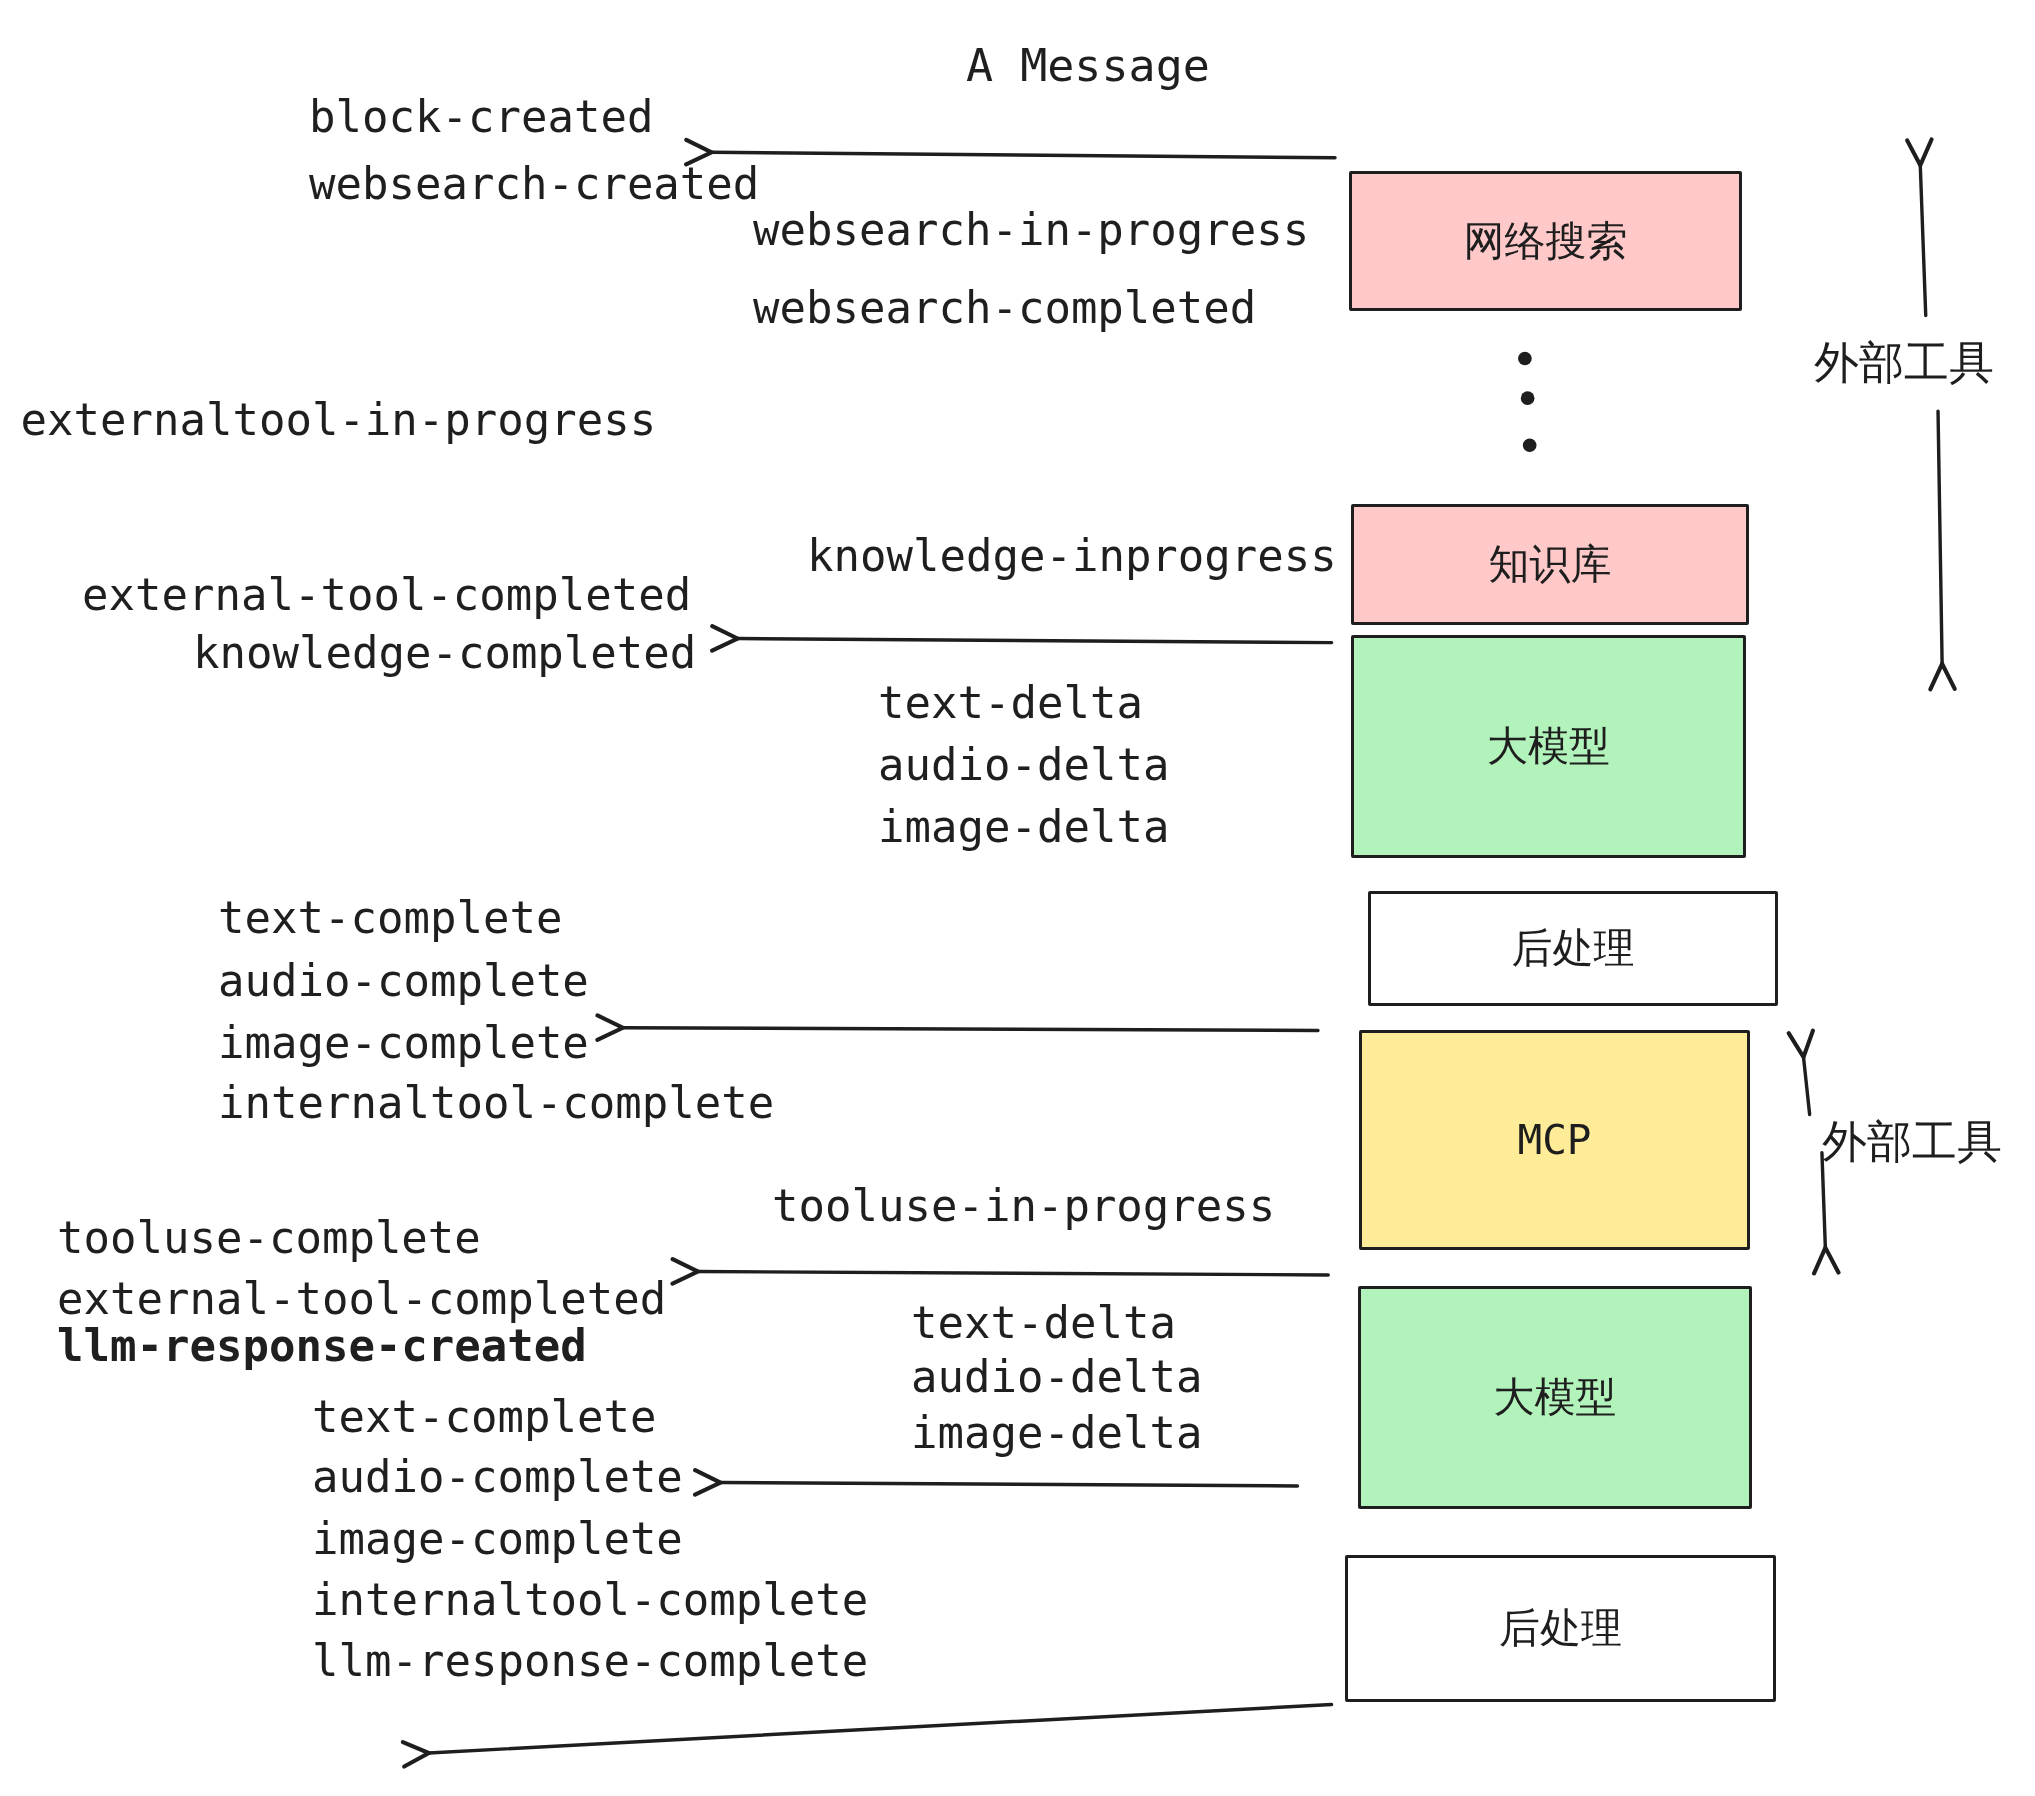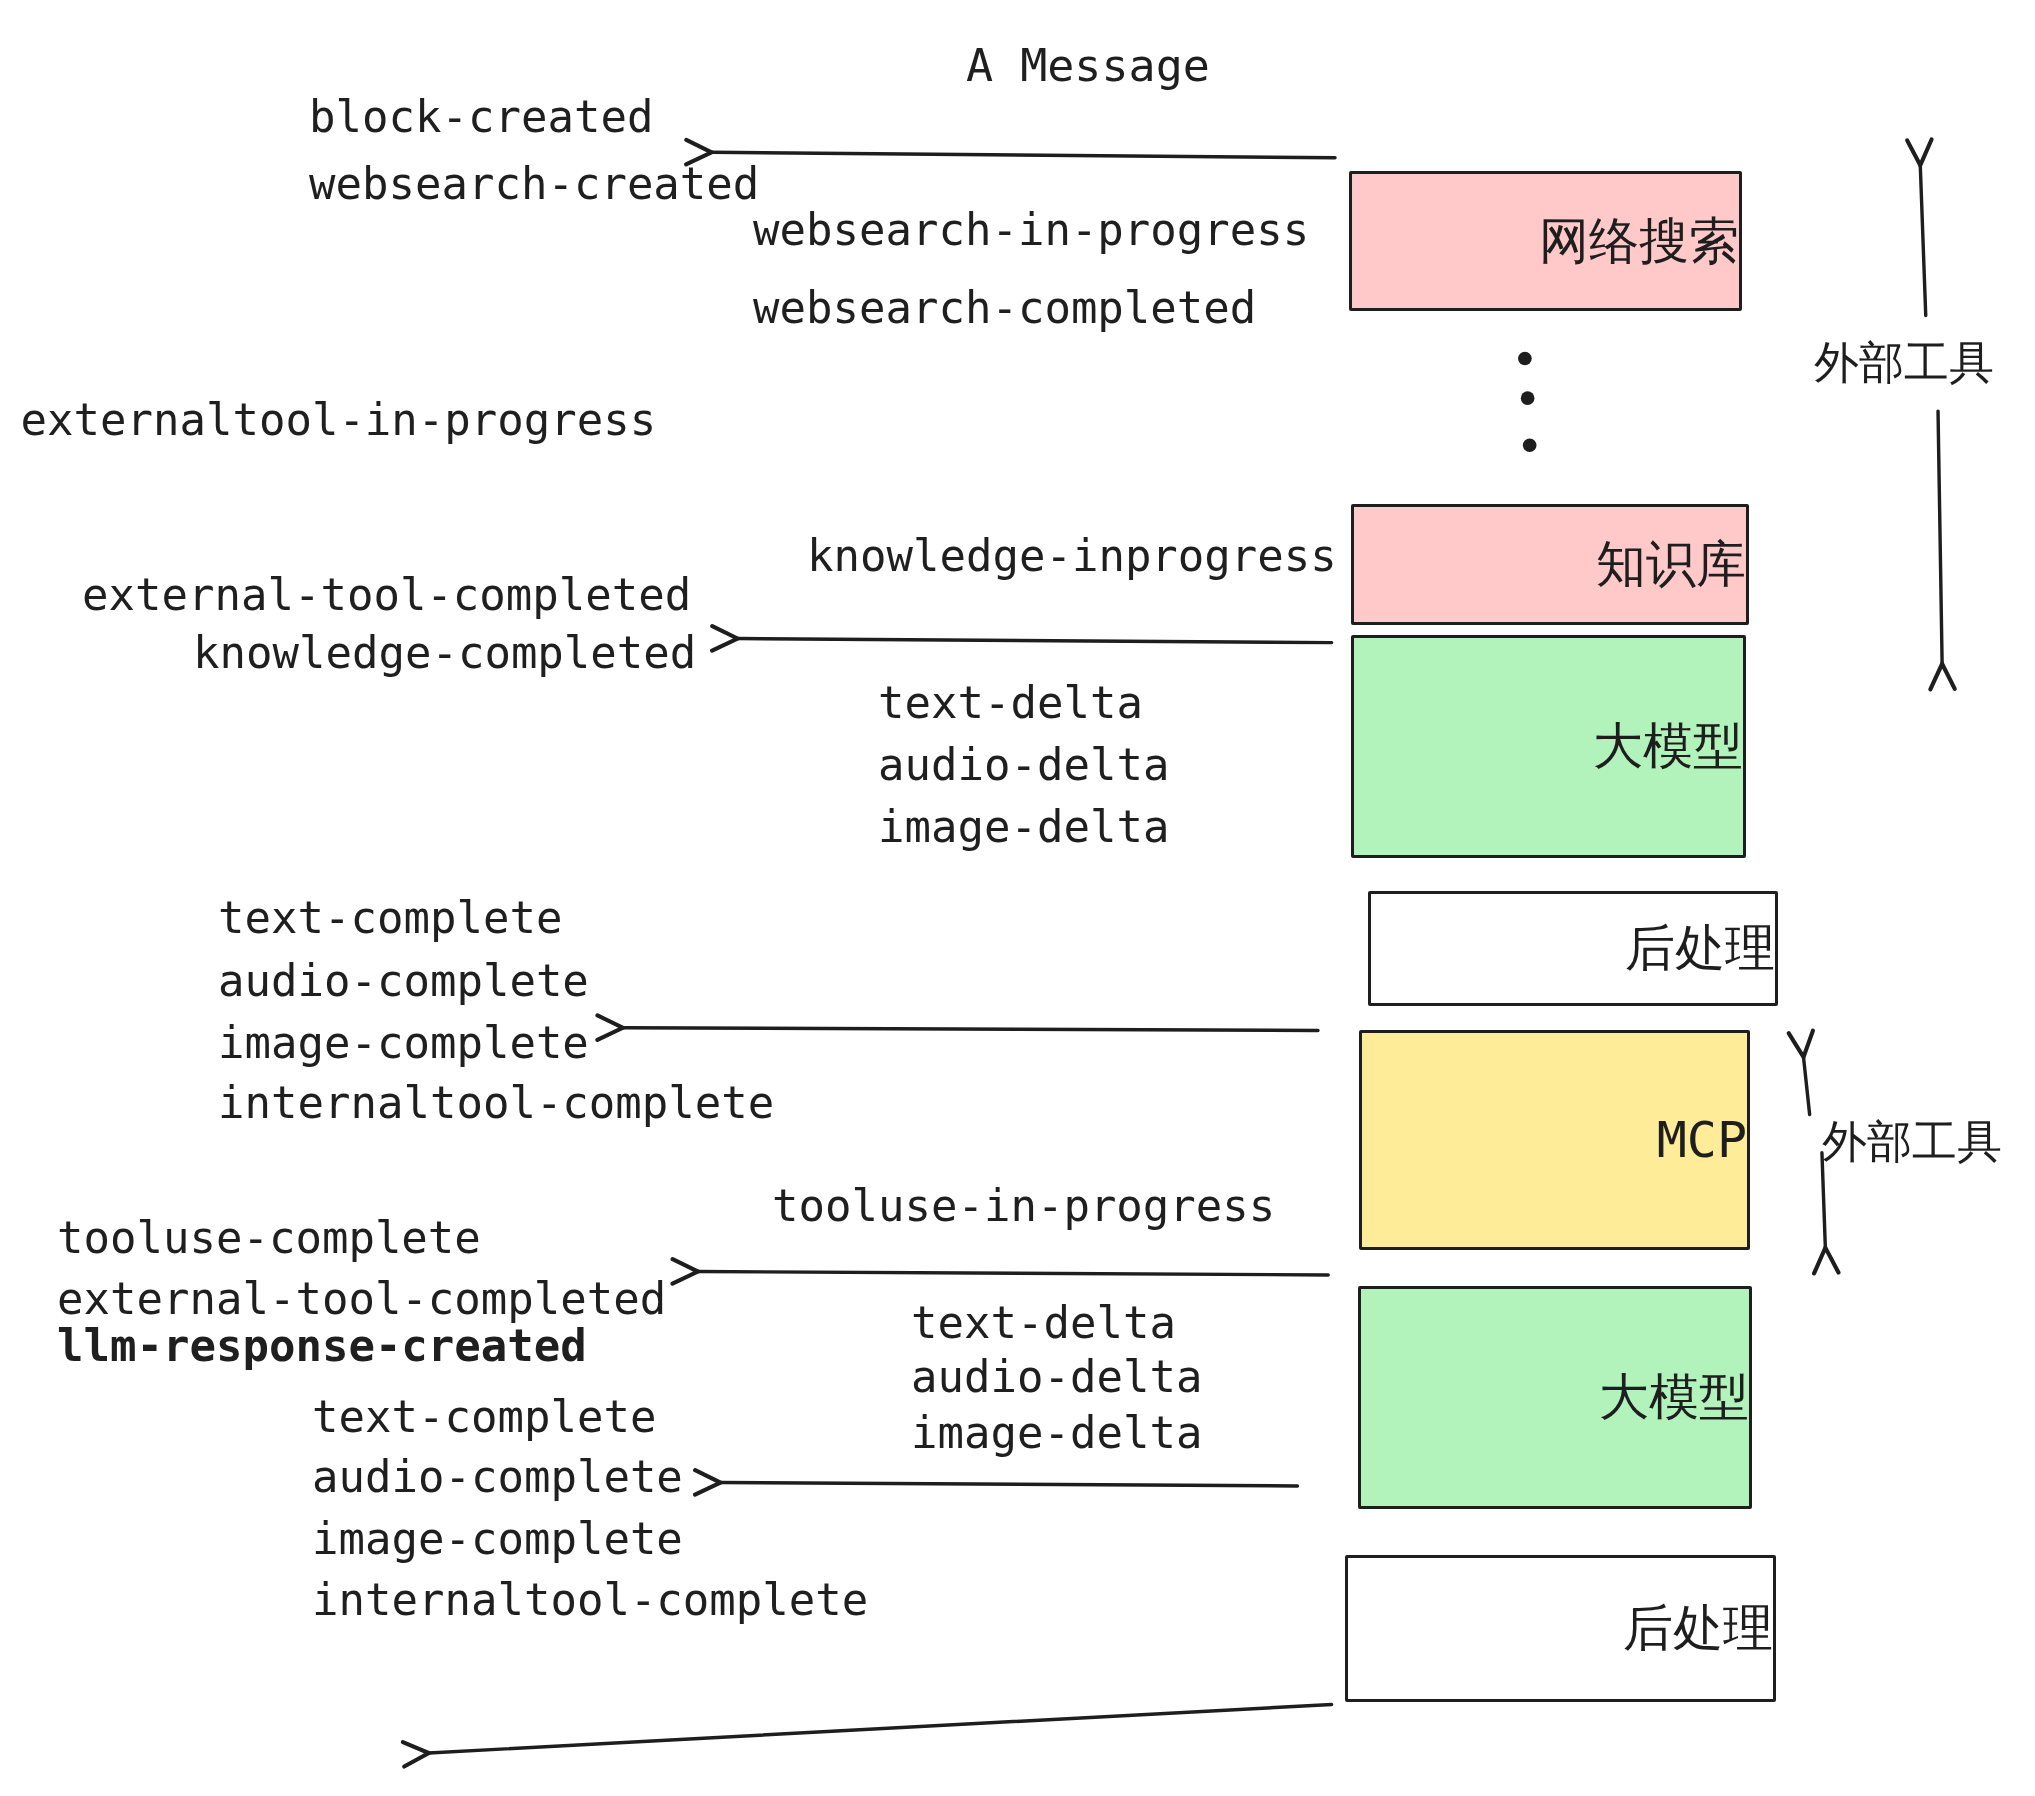--- a/index.html
+++ b/index.html
@@ -28,23 +28,23 @@
     color: #1f1f1f;
     margin-top: 24px;
   }
   .box {
     position: absolute;
     box-sizing: border-box;
     border: 3.4px solid #1e1e1e;
     border-radius: 2px;
     display: flex;
     align-items: center;
-    justify-content: flex-end;
+    justify-content: center;
     font-family: "DejaVu Sans", "Liberation Sans", sans-serif;
-    font-size: 50px;
+    font-size: 41px;
     color: #1e1e1e;
   }
   .box.mono { font-family: "DejaVu Sans Mono", monospace; }
   .side-label {
     position: absolute;
     font-family: "DejaVu Sans", "Liberation Sans", sans-serif;
     font-size: 45px;
     white-space: nowrap;
     color: #1e1e1e;
   }
@@ -131,16 +131,17 @@
   <div class="label" style="left:57px; top:1213px;">tooluse-complete</div>
   <div class="label" style="left:57px; top:1274px;">external-tool-completed</div>
   <div class="label" style="left:57px; top:1321px;font-weight:bold;">llm-response-created</div>
   <div class="label" style="left:911px; top:1298px;">text-delta</div>
   <div class="label" style="left:911px; top:1352px;">audio-delta</div>
   <div class="label" style="left:911px; top:1408px;">image-delta</div>
   <div class="label" style="left:312px; top:1392px;">text-complete</div>
   <div class="label" style="left:312px; top:1452px;">audio-complete</div>
   <div class="label" style="left:312px; top:1514px;">image-complete</div>
   <div class="label" style="left:312px; top:1575px;">internaltool-complete</div>
+  <div class="label" style="left:312px; top:1636px;">llm-response-complete</div>
   <div class="label" style="left:13px; top:1822px;">block-complete</div>
 
 </div>
 
 
 </body></html>

